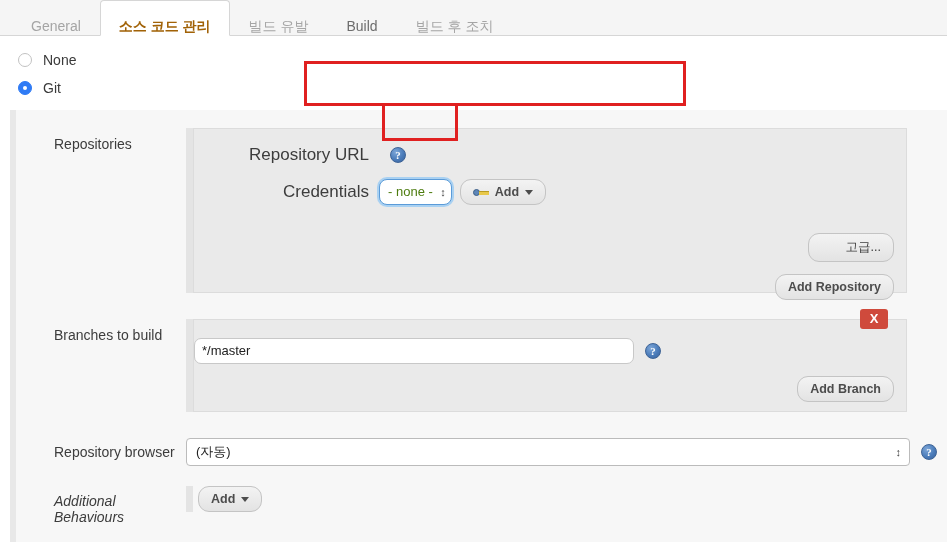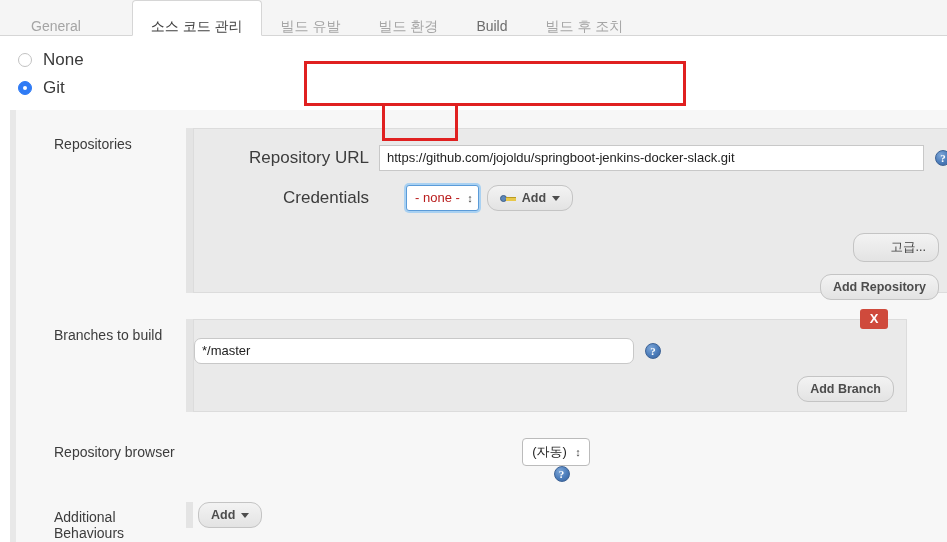--- a/index.html
+++ b/index.html
@@ -34,30 +34,29 @@
     padding: 8px 18px;
     height: 35px;
     line-height: 35px;
     box-sizing: border-box;
     white-space: nowrap;
     cursor: pointer;
     border: 1px solid transparent;
     border-bottom: none;
   }
   .tab.active {
-    color: #404040;
-    font-weight: normal;
+    color: #a16207;
+    font-weight: bold;
     background: #ffffff;
     border: 1px solid #d6d6d6;
     border-bottom: 1px solid #ffffff;
     border-radius: 4px 4px 0 0;
     margin-bottom: -1px;
     height: 36px;
     line-height: 34px;
-    margin-left: 32px;
   }
   .tab.dark {
     color: #6d6d6d;
   }
 
   
   .page {
     position: relative;
     background: #ffffff;
     height: 506px;
@@ -89,21 +88,21 @@
     content: "";
     position: absolute;
     left: 4px;
     top: 4px;
     width: 4px;
     height: 4px;
     border-radius: 50%;
     background: #ffffff;
   }
   .radio-label {
-    font-size: 17px;
+    font-size: 14px;
     color: #3a3a3a;
   }
 
   
   .git-section {
     position: relative;
     margin-left: 10px;
     padding-left: 10px;
     background: #f7f7f7;
     border-left: 6px solid #e8e8e8;
@@ -209,32 +208,31 @@
     gap: 6px;
   }
   .btn.light {
     font-weight: normal;
     color: #3c3c3c;
     padding-left: 37px;
   }
 
   .select {
     border: 1px solid #b9b9b9;
-    border-radius: 3px;
+    border-radius: 8px;
     background: #ffffff;
     height: 26px;
     box-sizing: border-box;
     font-size: 13px;
-    color: #b91c1c;
+    color: #4d7c0f;
     padding: 0 18px 0 8px;
     line-height: 24px;
     position: relative;
     cursor: pointer;
     display: inline-block;
-    margin-left: 27px;
   }
   .select::after {
     content: "\2195";
     position: absolute;
     right: 5px;
     top: 0;
     line-height: 24px;
     font-size: 11px;
     color: #444;
   }
@@ -326,21 +324,20 @@
     color: #444;
   }
 </style>
 </head>
 <body>
 
 <div class="tab-bar">
   <div class="tab dim">General</div>
   <div class="tab active">소스 코드 관리</div>
   <div class="tab dim">빌드 유발</div>
-  <div class="tab dim">빌드 환경</div>
   <div class="tab dark">Build</div>
   <div class="tab dim">빌드 후 조치</div>
 </div>
 
 <div class="page">
 
   <div class="radio-row" style="margin-top:10px;">
     <span class="radio"></span>
     <span class="radio-label">None</span>
   </div>
@@ -354,21 +351,20 @@
 
     <div class="form-row" style="padding-top:8px;">
       <div class="form-label">Repositories</div>
       <div class="form-field">
         <div class="block-wrap" style="margin-right:30px;">
           <div class="drag-bar"></div>
           <div class="panel" style="height:165px;">
 
             <div class="inner-row" style="padding-top:16px;">
               <div class="inner-label" style="width:175px;">Repository URL</div>
-              <input class="text-input" style="width: 545px;" type="text" value="https://github.com/jojoldu/springboot-jenkins-docker-slack.git">
               <span class="help-icon" style="margin-left:11px;">?</span>
             </div>
 
             <div class="inner-row" style="padding-top:10px;">
               <div class="inner-label" style="width:175px;">Credentials</div>
               <span class="select focused">- none -</span>
               <span class="btn" style="margin-left:8px;">
                 <span class="key-icon"></span>
                 <span>Add</span>
                 <span class="caret"></span>
@@ -402,29 +398,29 @@
             </div>
           </div>
         </div>
         <div class="delete-x" style="right:59px; top:-10px;">X</div>
       </div>
     </div>
 
     <div class="form-row" style="padding-top:26px;">
       <div class="form-label" style="padding-top:6px;">Repository browser</div>
       <div class="form-field" style="padding-right:10px;">
-        <div style="display:flex; align-items:center;flex-direction:column;">
+        <div style="display:flex; align-items:center;">
           <div class="wide-select" style="flex:1; margin-right:11px;">(자동)</div>
           <span class="help-icon">?</span>
         </div>
       </div>
     </div>
 
     <div class="form-row" style="padding-top:20px; padding-bottom:14px;">
-      <div class="form-label" style="padding-top:7px;">Additional Behaviours</div>
+      <div class="form-label" style="padding-top:7px;font-style:italic;">Additional Behaviours</div>
       <div class="form-field">
         <div class="block-wrap" style="width:75px;">
           <div class="drag-bar"></div>
           <span class="btn" style="margin-left:5px;">
             <span>Add</span>
             <span class="caret"></span>
           </span>
         </div>
       </div>
     </div>

